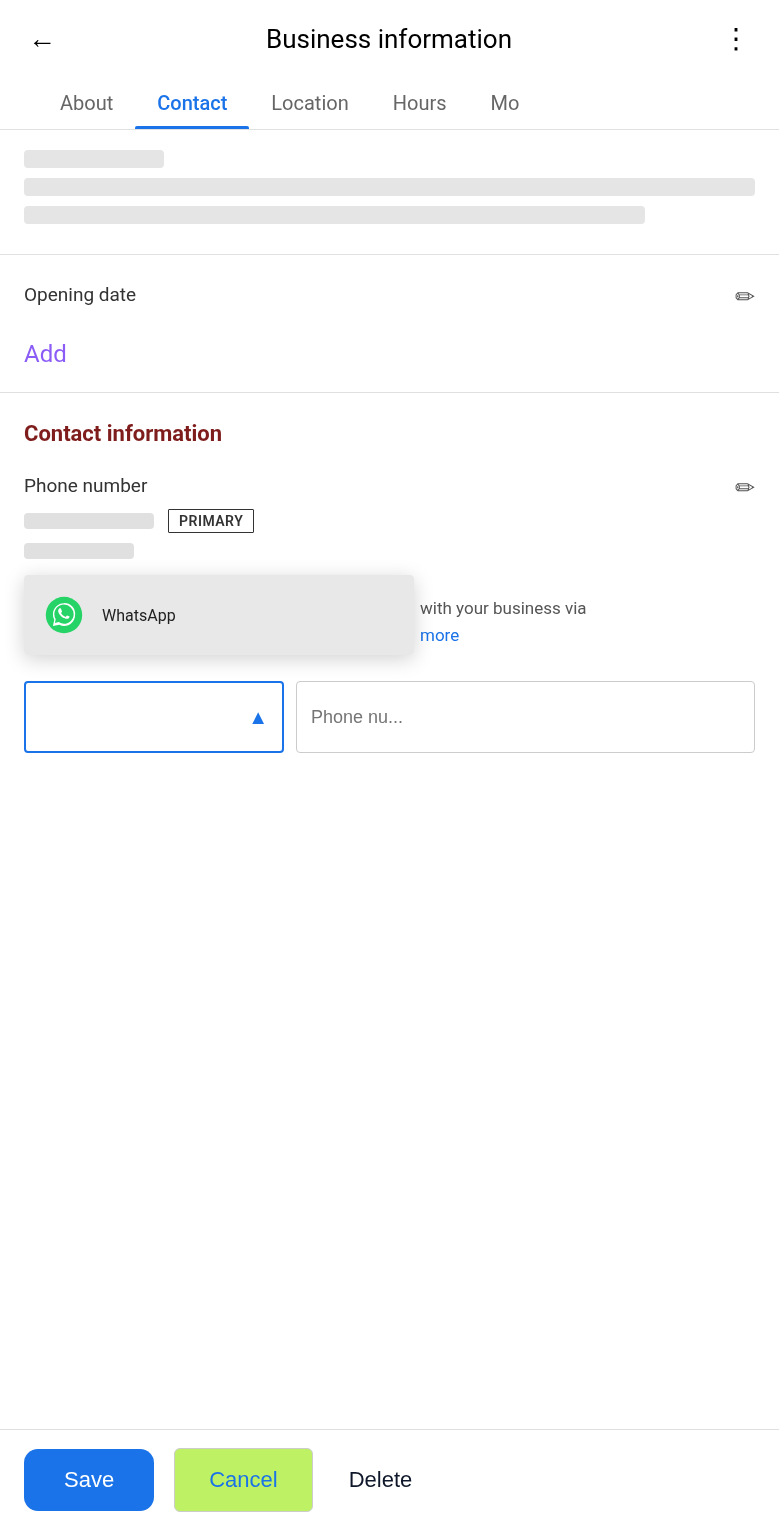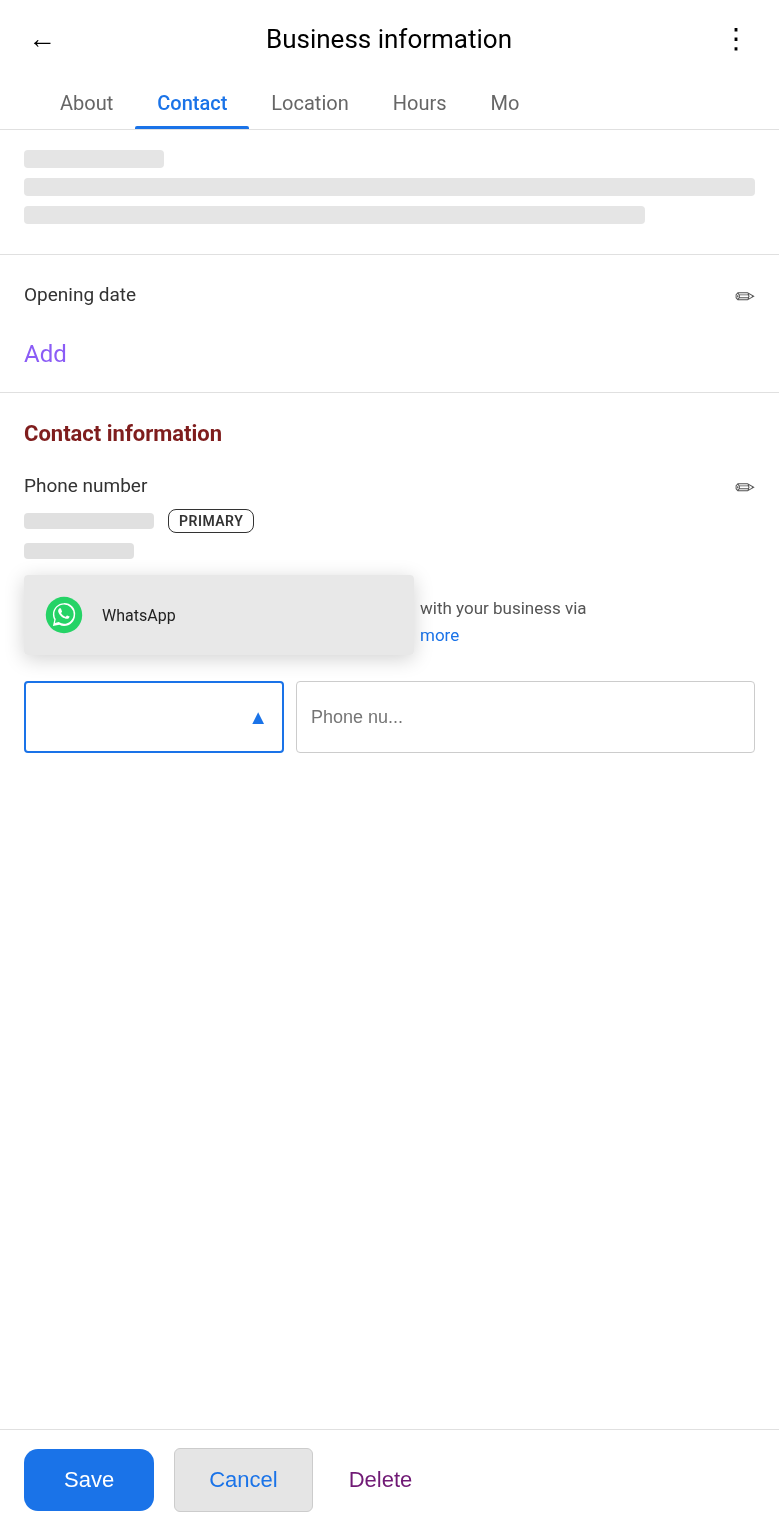--- a/index.html
+++ b/index.html
@@ -160,21 +160,21 @@
     }
     .phone-number-blurred {
       height: 16px;
       width: 130px;
       background: #bbb;
       border-radius: 4px;
       opacity: 0.45;
     }
     .primary-badge {
       border: 1px solid #333;
-      border-radius: 8px;
+      border-radius: 1px;
       padding: 3px 10px;
       font-size: 14px;
       font-weight: 600;
       color: #333;
       letter-spacing: 0.5px;
     }
     .phone-number-blurred-2 {
       height: 16px;
       width: 110px;
       background: #bbb;
@@ -281,32 +281,32 @@
       background: #1a73e8;
       color: #fff;
       border: none;
       border-radius: 14px;
       padding: 18px 40px;
       font-size: 22px;
       font-weight: 500;
       cursor: pointer;
     }
     .btn-cancel {
-      background: #e5e5e5;
+      background: #bef264;
       color: #1a73e8;
       border: 1px solid #ccc;
       border-radius: 6px;
       padding: 18px 34px;
       font-size: 22px;
       font-weight: 500;
       cursor: pointer;
     }
     .btn-delete {
       background: transparent;
-      color: #701a75;
+      color: #0f172a;
       border: none;
       padding: 18px 16px;
       font-size: 22px;
       font-weight: 500;
       cursor: pointer;
     }
 
     
     .whatsapp-svg {
       width: 38px;

